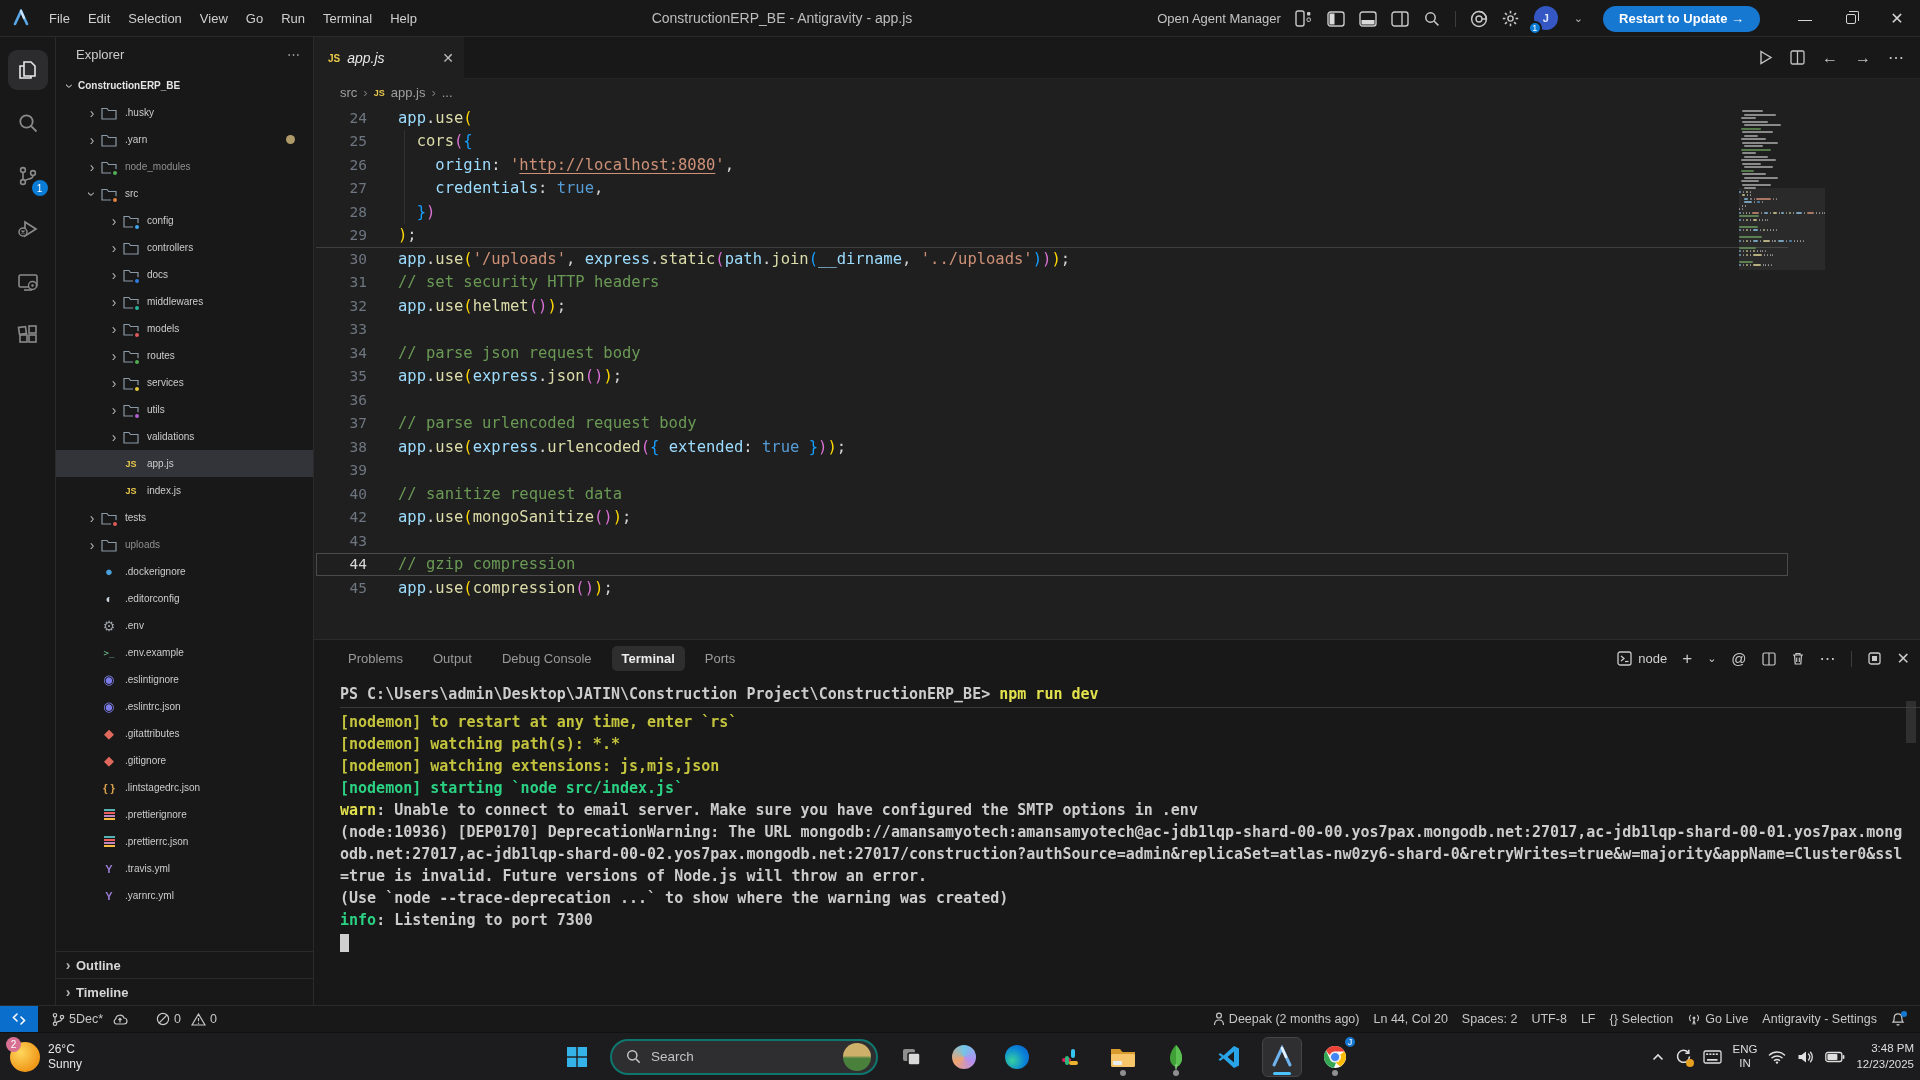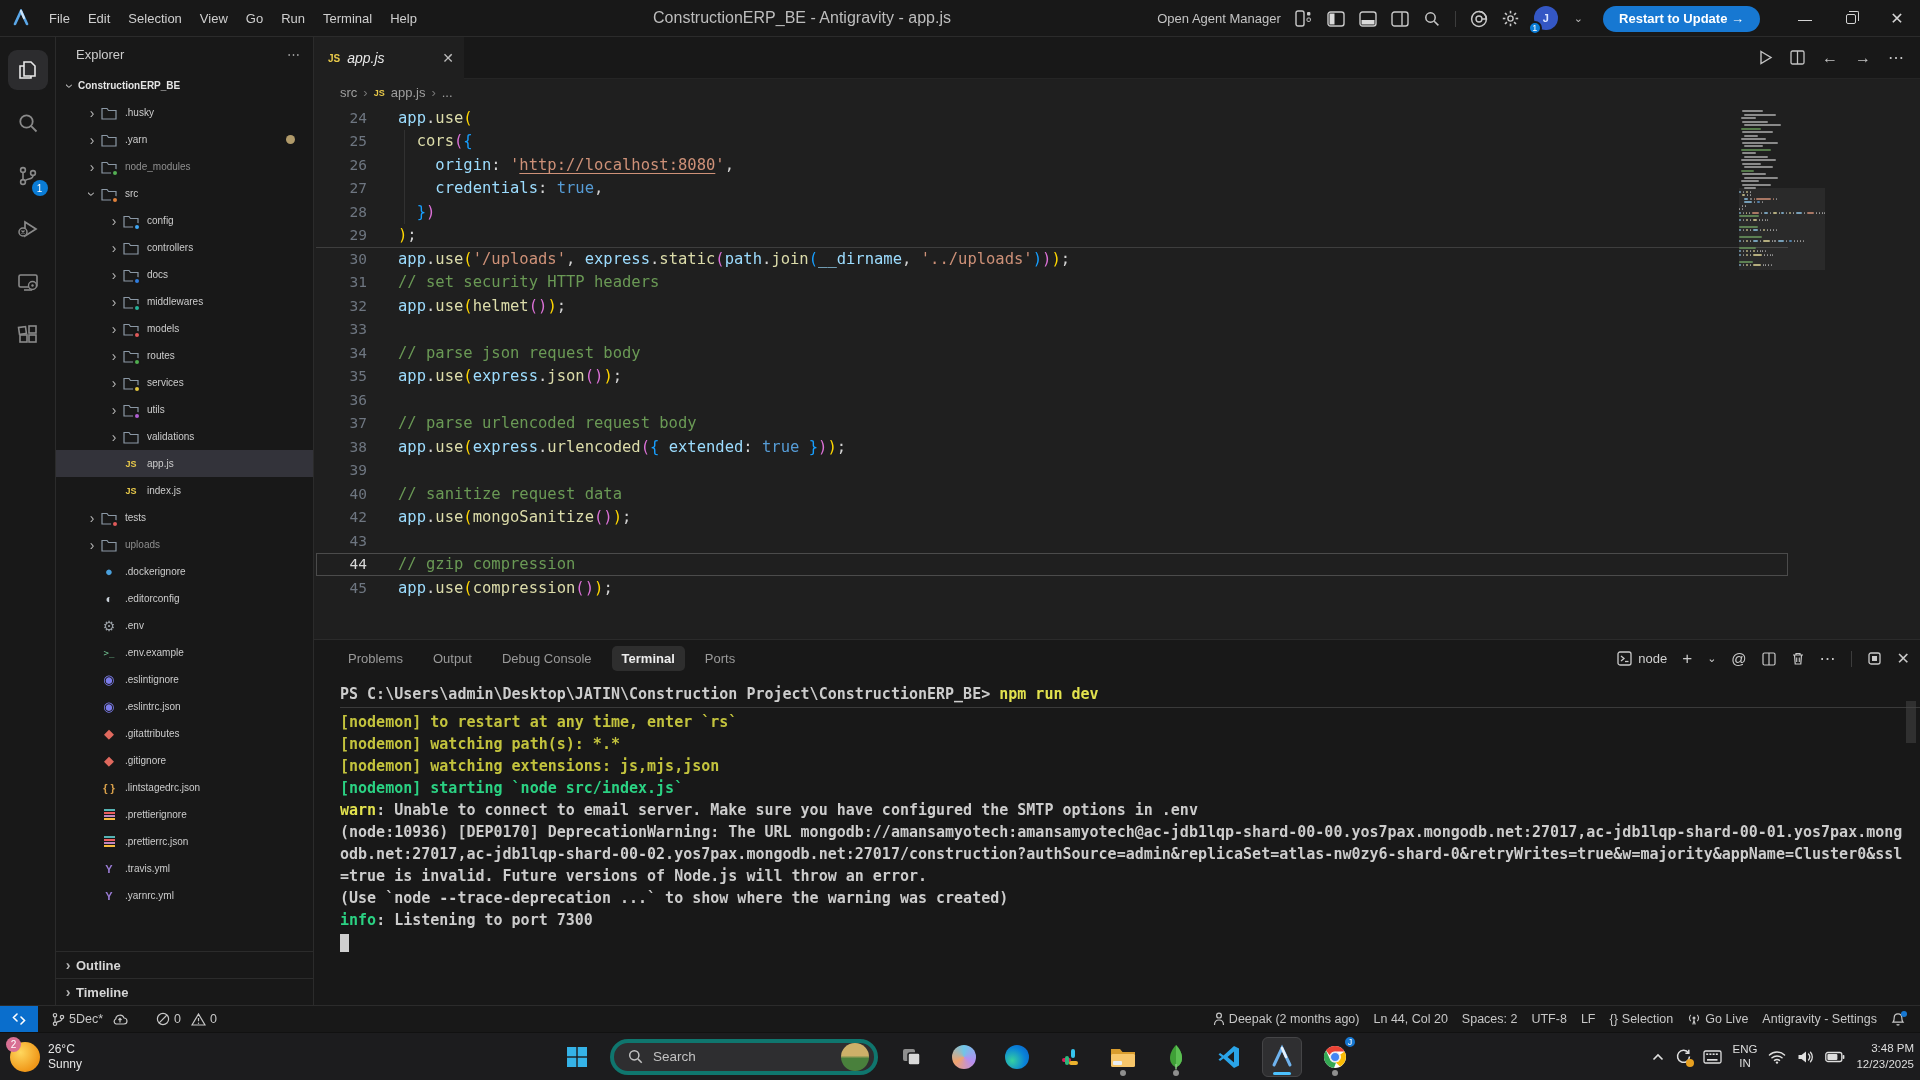--- a/index.html
+++ b/index.html
@@ -5,21 +5,21 @@
   html,body{margin:0;padding:0;background:#000;}
   *{box-sizing:border-box;}
   #app{position:relative;width:1920px;height:1080px;background:#1f1f1f;overflow:hidden;
        font-family:"Liberation Sans",sans-serif;color:#cccccc;}
   
   .titlebar{position:relative;height:37px;background:#181818;border-bottom:1px solid #2b2b2b;
             display:flex;align-items:center;}
   .logo{width:18px;height:18px;margin:0 10px 0 12px;display:inline-flex;}
   .menus{display:flex;align-items:center;}
   .menu-item{padding:4px 9px;font-size:13px;color:#cfcfcf;border-radius:5px;cursor:default;}
-  .tb-title{position:absolute;left:572px;width:460px;text-align:center;font-size:16px;color:#bdbdbd;
+  .tb-title{position:absolute;left:552px;width:460px;text-align:center;font-size:14px;color:#bdbdbd;
             white-space:nowrap;}
   .tb-right{position:absolute;right:0;top:0;height:37px;display:flex;align-items:center;gap:14px;padding-right:0;}
   .tb-link{font-size:13px;color:#c4c4c4;}
   .tb-ico{width:18px;height:18px;display:inline-flex;align-items:center;justify-content:center;color:#c8c8c8;}
   .tb-sep{width:1px;height:16px;background:#3c3c3c;}
   .avatar-wrap{position:relative;width:26px;height:26px;}
   .avatar{width:24px;height:24px;border-radius:50%;background:#3457c4;color:#dce6ff;font-size:11px;
           display:flex;align-items:center;justify-content:center;font-weight:bold;}
   .avatar-badge{position:absolute;left:-6px;bottom:-3px;width:14px;height:14px;border-radius:50%;
           background:#0a7cd6;border:2px solid #181818;color:#fff;font-size:9px;display:flex;
@@ -137,21 +137,21 @@
         color:#fff;font-size:10px;display:flex;align-items:center;justify-content:center;}
   .weather-text{font-size:12px;color:#e6e6e6;line-height:1.25;}
   .tb-center{position:absolute;left:50%;transform:translateX(-50.5%);display:flex;align-items:center;gap:13px;}
   .tb-app{position:relative;width:40px;height:40px;display:flex;align-items:center;justify-content:center;
         border-radius:6px;}
   .tb-app.active{background:#2f2f31;border:1px solid #454547;}
   .run-dot{position:absolute;bottom:1px;left:50%;transform:translateX(-50%);width:6px;height:6px;
         border-radius:3px;background:#8f8f8f;}
   .active-line{position:absolute;bottom:1px;left:50%;transform:translateX(-50%);width:18px;height:3px;
         border-radius:2px;background:#4cc2ff;}
-  .searchpill{width:268px;height:36px;border-radius:18px;background:#2e2e30;border:4px solid #0f766e;
+  .searchpill{width:268px;height:36px;border-radius:18px;background:#2e2e30;border:2px solid #0f766e;
         display:flex;align-items:center;padding:0 5px 0 14px;gap:10px;}
   .searchpill .sp-text{flex:1;font-size:13.5px;color:#c2c2c2;}
   .sp-img{width:28px;height:28px;border-radius:50%;background:linear-gradient(to bottom,#cdb069 45%,#49803c 55%);}
   .app-badge{position:absolute;right:-2px;top:-2px;width:14px;height:14px;border-radius:50%;background:#1778d2;
         color:#fff;font-size:9px;display:flex;align-items:center;justify-content:center;border:2px solid #1c1c1e;}
   .tray{position:absolute;right:6px;display:flex;align-items:center;gap:11px;color:#dfdfdf;}
   .tray-lang{font-size:11.5px;line-height:1.2;text-align:center;}
   .tray-clock{font-size:11.5px;line-height:1.35;text-align:right;}
   svg{display:block;}
 </style>

